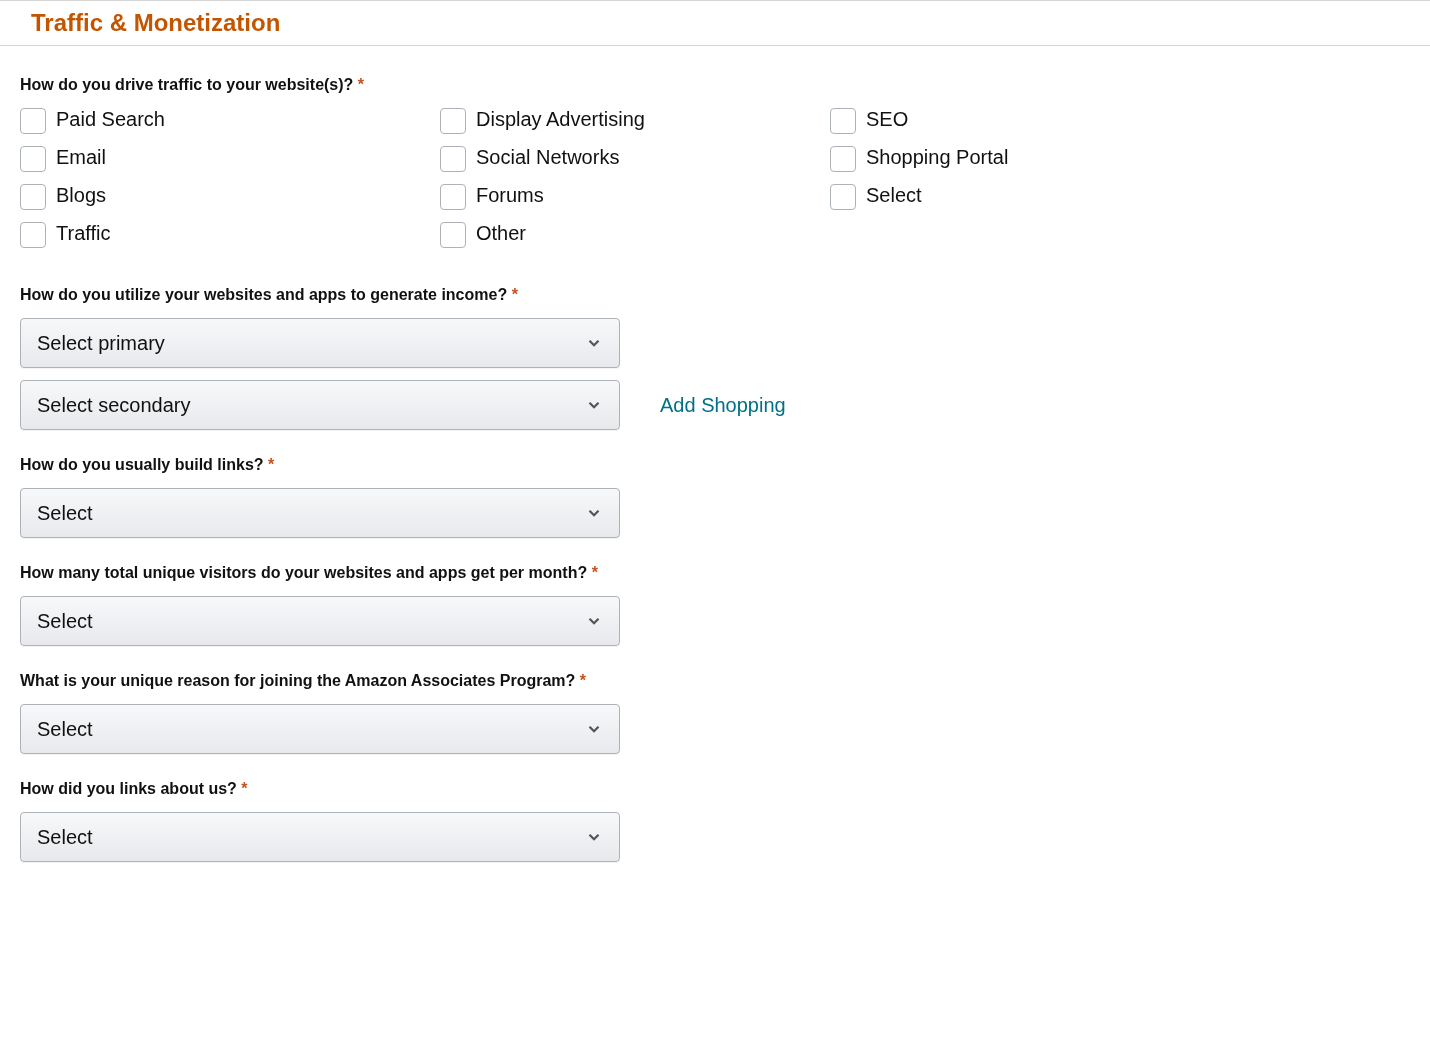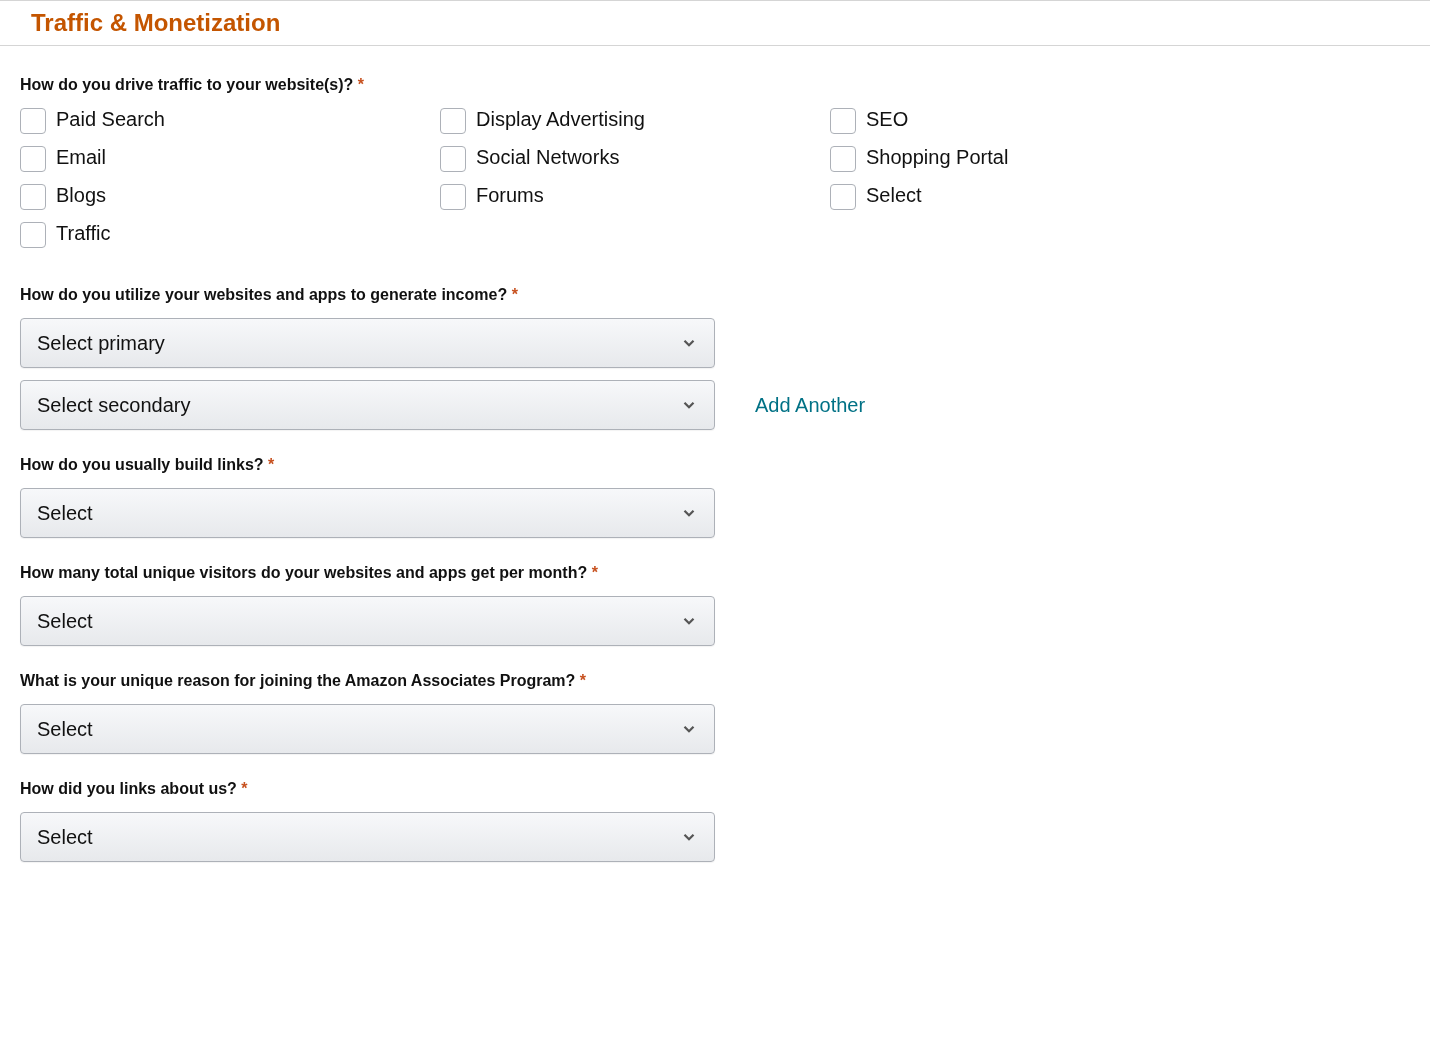--- a/index.html
+++ b/index.html
@@ -57,21 +57,21 @@
     font-size: 20px;
     color: #111;
     cursor: pointer;
   }
   .select-row {
     display: flex;
     align-items: center;
     margin-bottom: 12px;
   }
   .select-box {
-    width: 695px;
+    width: 600px;
     height: 50px;
     background: linear-gradient(to bottom, #f7f8fa, #e7e9ec);
     border: 1px solid #adb1b8;
     border-radius: 4px;
     display: flex;
     align-items: center;
     justify-content: space-between;
     padding: 0 16px;
     cursor: pointer;
     box-shadow: 0 1px 1px rgba(0,0,0,0.05);
@@ -143,20 +143,24 @@
           <span class="checkbox-label">Forums</span>
         </div>
       <div class="checkbox-item">
           <span class="checkbox-box"></span>
           <span class="checkbox-label">Select</span>
         </div>
       <div class="checkbox-item">
           <span class="checkbox-box"></span>
           <span class="checkbox-label">Traffic</span>
         </div>
+      <div class="checkbox-item">
+          <span class="checkbox-box"></span>
+          <span class="checkbox-label">Other</span>
+        </div>
     </div>
   </div>
 
   <div class="question-block">
     <label class="question-label">
       <span>How do you utilize your websites and apps to generate income?</span>
       <span class="required">*</span>
     </label>
     <div class="select-row">
       <div class="select-box">
@@ -170,21 +174,21 @@
     </div>
     <div class="select-row">
       <div class="select-box">
         <span class="select-text">Select secondary</span>
         <span class="chevron">
             <svg width="18" height="18" viewBox="0 0 24 24" fill="none" stroke="currentColor" stroke-width="3">
               <polyline points="6 9 12 15 18 9"></polyline>
             </svg>
           </span>
       </div>
-      <span class="add-another">Add Another</span>
+      <span class="add-another">Add Shopping</span>
     </div>
   </div>
 
   <div class="question-block">
     <label class="question-label">
       <span>How do you usually build links?</span>
       <span class="required">*</span>
     </label>
     <div class="select-row">
       <div class="select-box">

